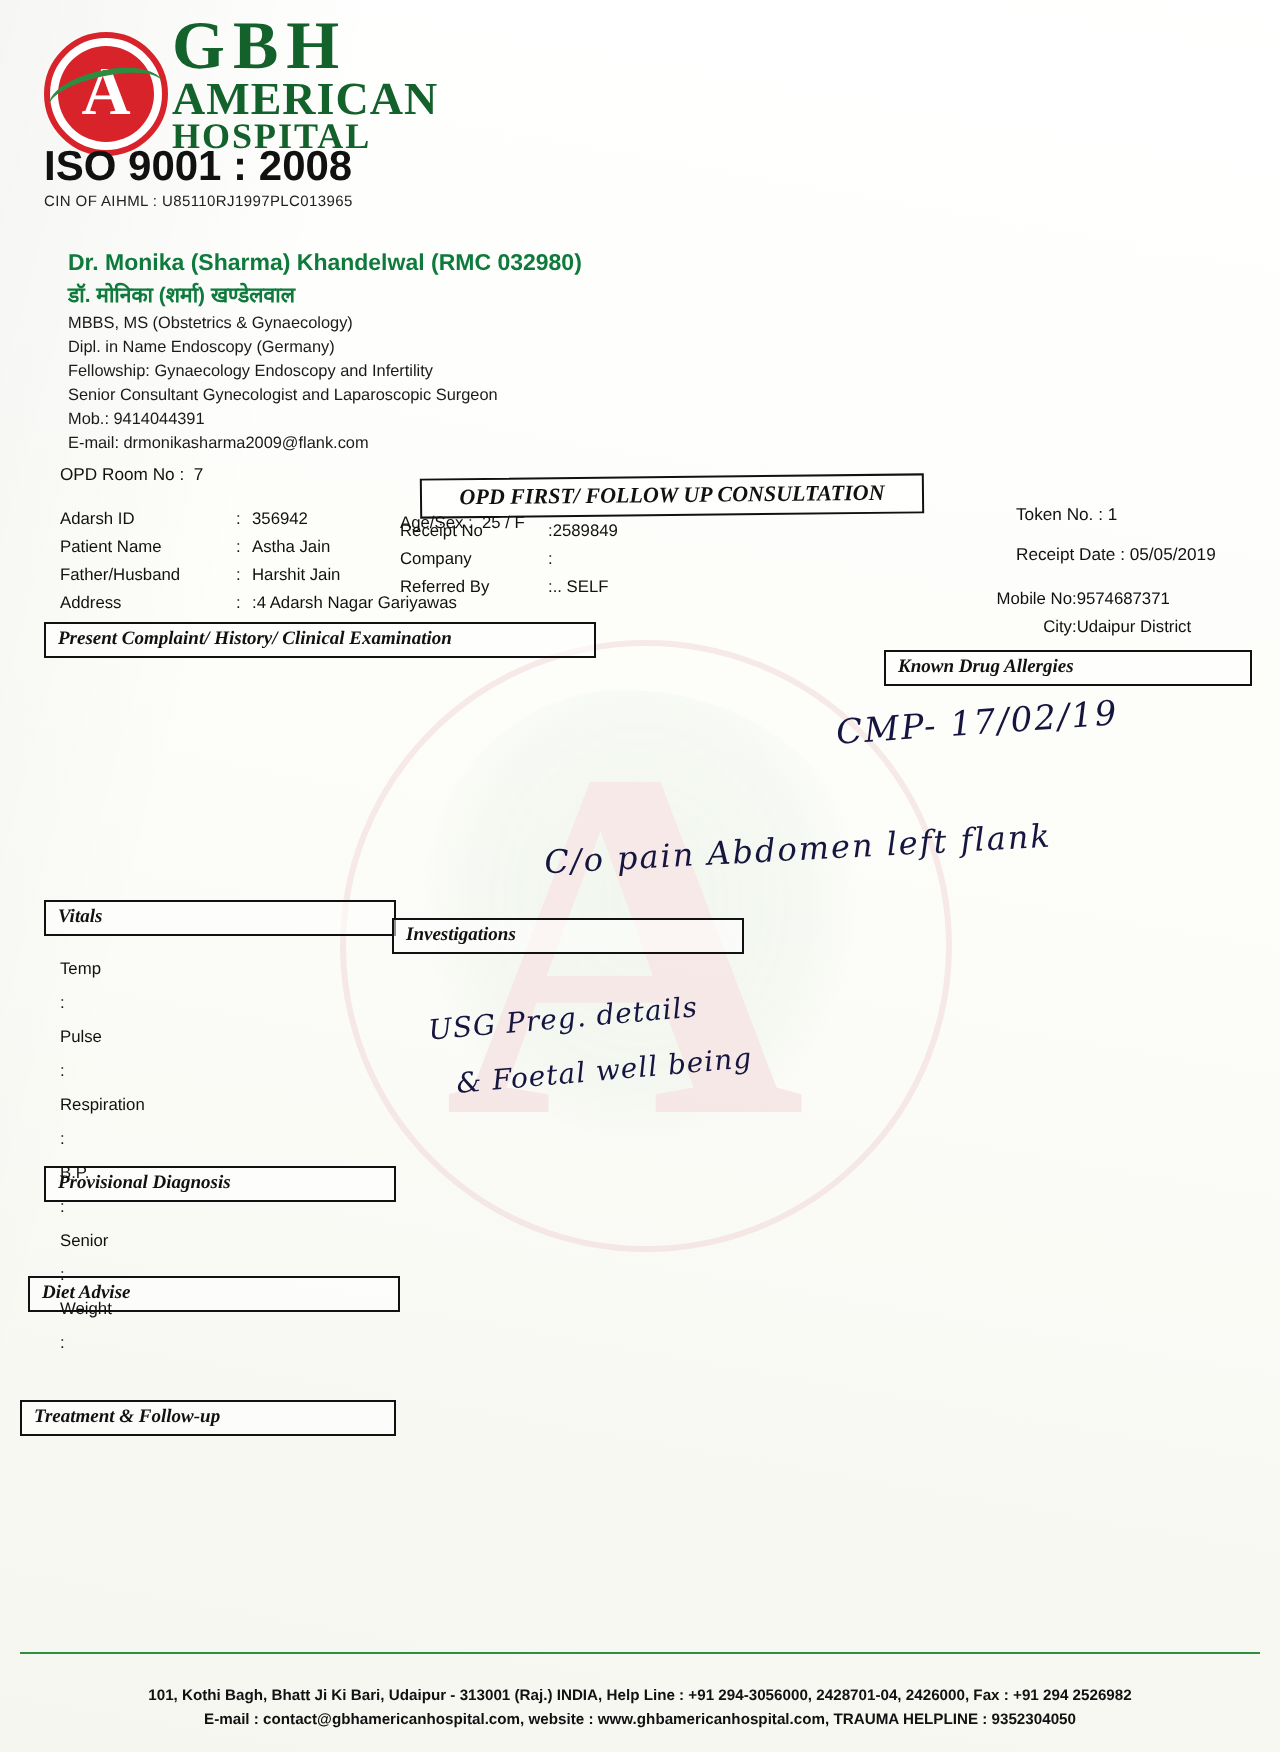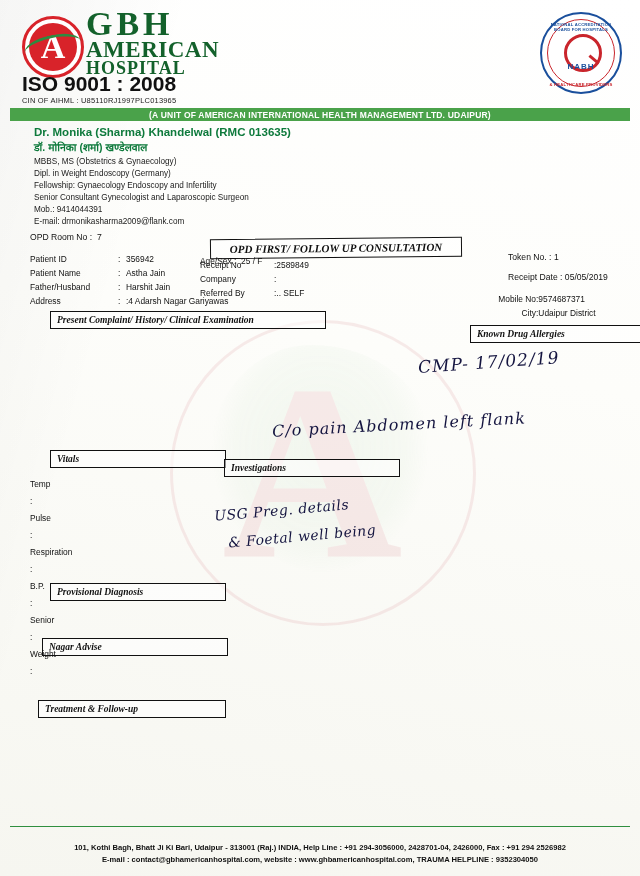--- a/index.html
+++ b/index.html
@@ -124,21 +124,20 @@
   .mid .k{width:74px;}
   .right2{position:absolute;left:480px;top:292px;font-size:8.4px;line-height:14px;text-align:right;}
   .right2 .row{display:flex;}
   .right2 .k{width:56px;}
   .agesex{position:absolute;left:200px;top:256px;font-size:8.4px;}
   
   .tab{
     position:absolute;border:1px solid #111;background:rgba(255,255,255,.55);
     font-family:"Liberation Serif", serif;font-style:italic;font-weight:700;font-size:9.5px;
     padding:3px 8px 3px 6px;
-    margin-left:28px;
   }
   .tab.t-present{left:22px;top:311px;width:260px;}
   .tab.t-allergy{left:442px;top:325px;width:168px;text-align:left;}
   .tab.t-vitals{left:22px;top:450px;width:160px;}
   .tab.t-invest{left:196px;top:459px;width:160px;}
   .tab.t-prov{left:22px;top:583px;width:160px;}
   .tab.t-diet{left:14px;top:638px;width:170px;}
   .tab.t-treat{left:10px;top:700px;width:172px;}
   .vitals-list{
     position:absolute;left:30px;top:476px;font-size:8.4px;line-height:17px;
@@ -179,39 +178,28 @@
       <div class="swoosh"></div>
     </div>
     <div class="gbh">
       <div class="l1">GBH</div>
       <div class="l2">AMERICAN</div>
       <div class="l3">HOSPITAL</div>
     </div>
     <div class="iso">ISO 9001 : 2008</div>
     <div class="cin">CIN OF AIHML : U85110RJ1997PLC013965</div>
 
-    <div class="nabh">
-      <div class="ring"></div>
-      <div class="top">NATIONAL ACCREDITATION BOARD FOR HOSPITALS</div>
-      <div class="q"></div>
-      <div class="qtail"></div>
-      <div class="txt">NABH</div>
-      <div class="bot">&amp; HEALTHCARE PROVIDERS</div>
-    </div>
-  </div>
-
-  <div class="greenbar">
-    <span>(A UNIT OF AMERICAN INTERNATIONAL HEALTH MANAGEMENT LTD. UDAIPUR)</span>
-  </div>
+  </div>
+
 
   <div class="doc">
-    <div class="name">Dr. Monika (Sharma) Khandelwal (RMC 013635)</div>
+    <div class="name">Dr. Monika (Sharma) Khandelwal (RMC 032980)</div>
     <div class="hname">डॉ. मोनिका (शर्मा) खण्डेलवाल</div>
     <div class="ln">MBBS, MS (Obstetrics &amp; Gynaecology)</div>
-    <div class="ln">Dipl. in Weight Endoscopy (Germany)</div>
+    <div class="ln">Dipl. in Name Endoscopy (Germany)</div>
     <div class="ln">Fellowship: Gynaecology Endoscopy and Infertility</div>
     <div class="ln">Senior Consultant Gynecologist and Laparoscopic Surgeon</div>
     <div class="ln">Mob.: 9414044391</div>
     <div class="ln">E-mail: drmonikasharma2009@flank.com</div>
   </div>
 
   <div class="opdroom">
     <span>OPD Room No :</span>
     &nbsp;<span>7</span>
   </div>
@@ -224,21 +212,21 @@
     <span>Token No.</span>
     :&nbsp;<span>1</span>
   </div>
   <div class="rdate">
     <span>Receipt Date</span>
     :&nbsp;<span>05/05/2019</span>
   </div>
 
   <div class="fields">
     <div class="row">
-      <span class="k">Patient ID</span>
+      <span class="k">Adarsh ID</span>
       <span class="c">:</span>
       <span>356942</span>
     </div>
     <div class="row">
       <span class="k">Patient Name</span>
       <span class="c">:</span>
       <span>Astha Jain</span>
     </div>
     <div class="row">
       <span class="k">Father/Husband</span>
@@ -297,21 +285,21 @@
   <div class="tab t-vitals">
     <span>Vitals</span>
   </div>
   <div class="tab t-invest">
     <span>Investigations</span>
   </div>
   <div class="tab t-prov">
     <span>Provisional Diagnosis</span>
   </div>
   <div class="tab t-diet">
-    <span>Nagar Advise</span>
+    <span>Diet Advise</span>
   </div>
   <div class="tab t-treat">
     <span>Treatment &amp; Follow-up</span>
   </div>
 
   <div class="vitals-list">
     <div class="row">
       <span class="k">Temp</span>
       <span>:</span>
       <span></span>

